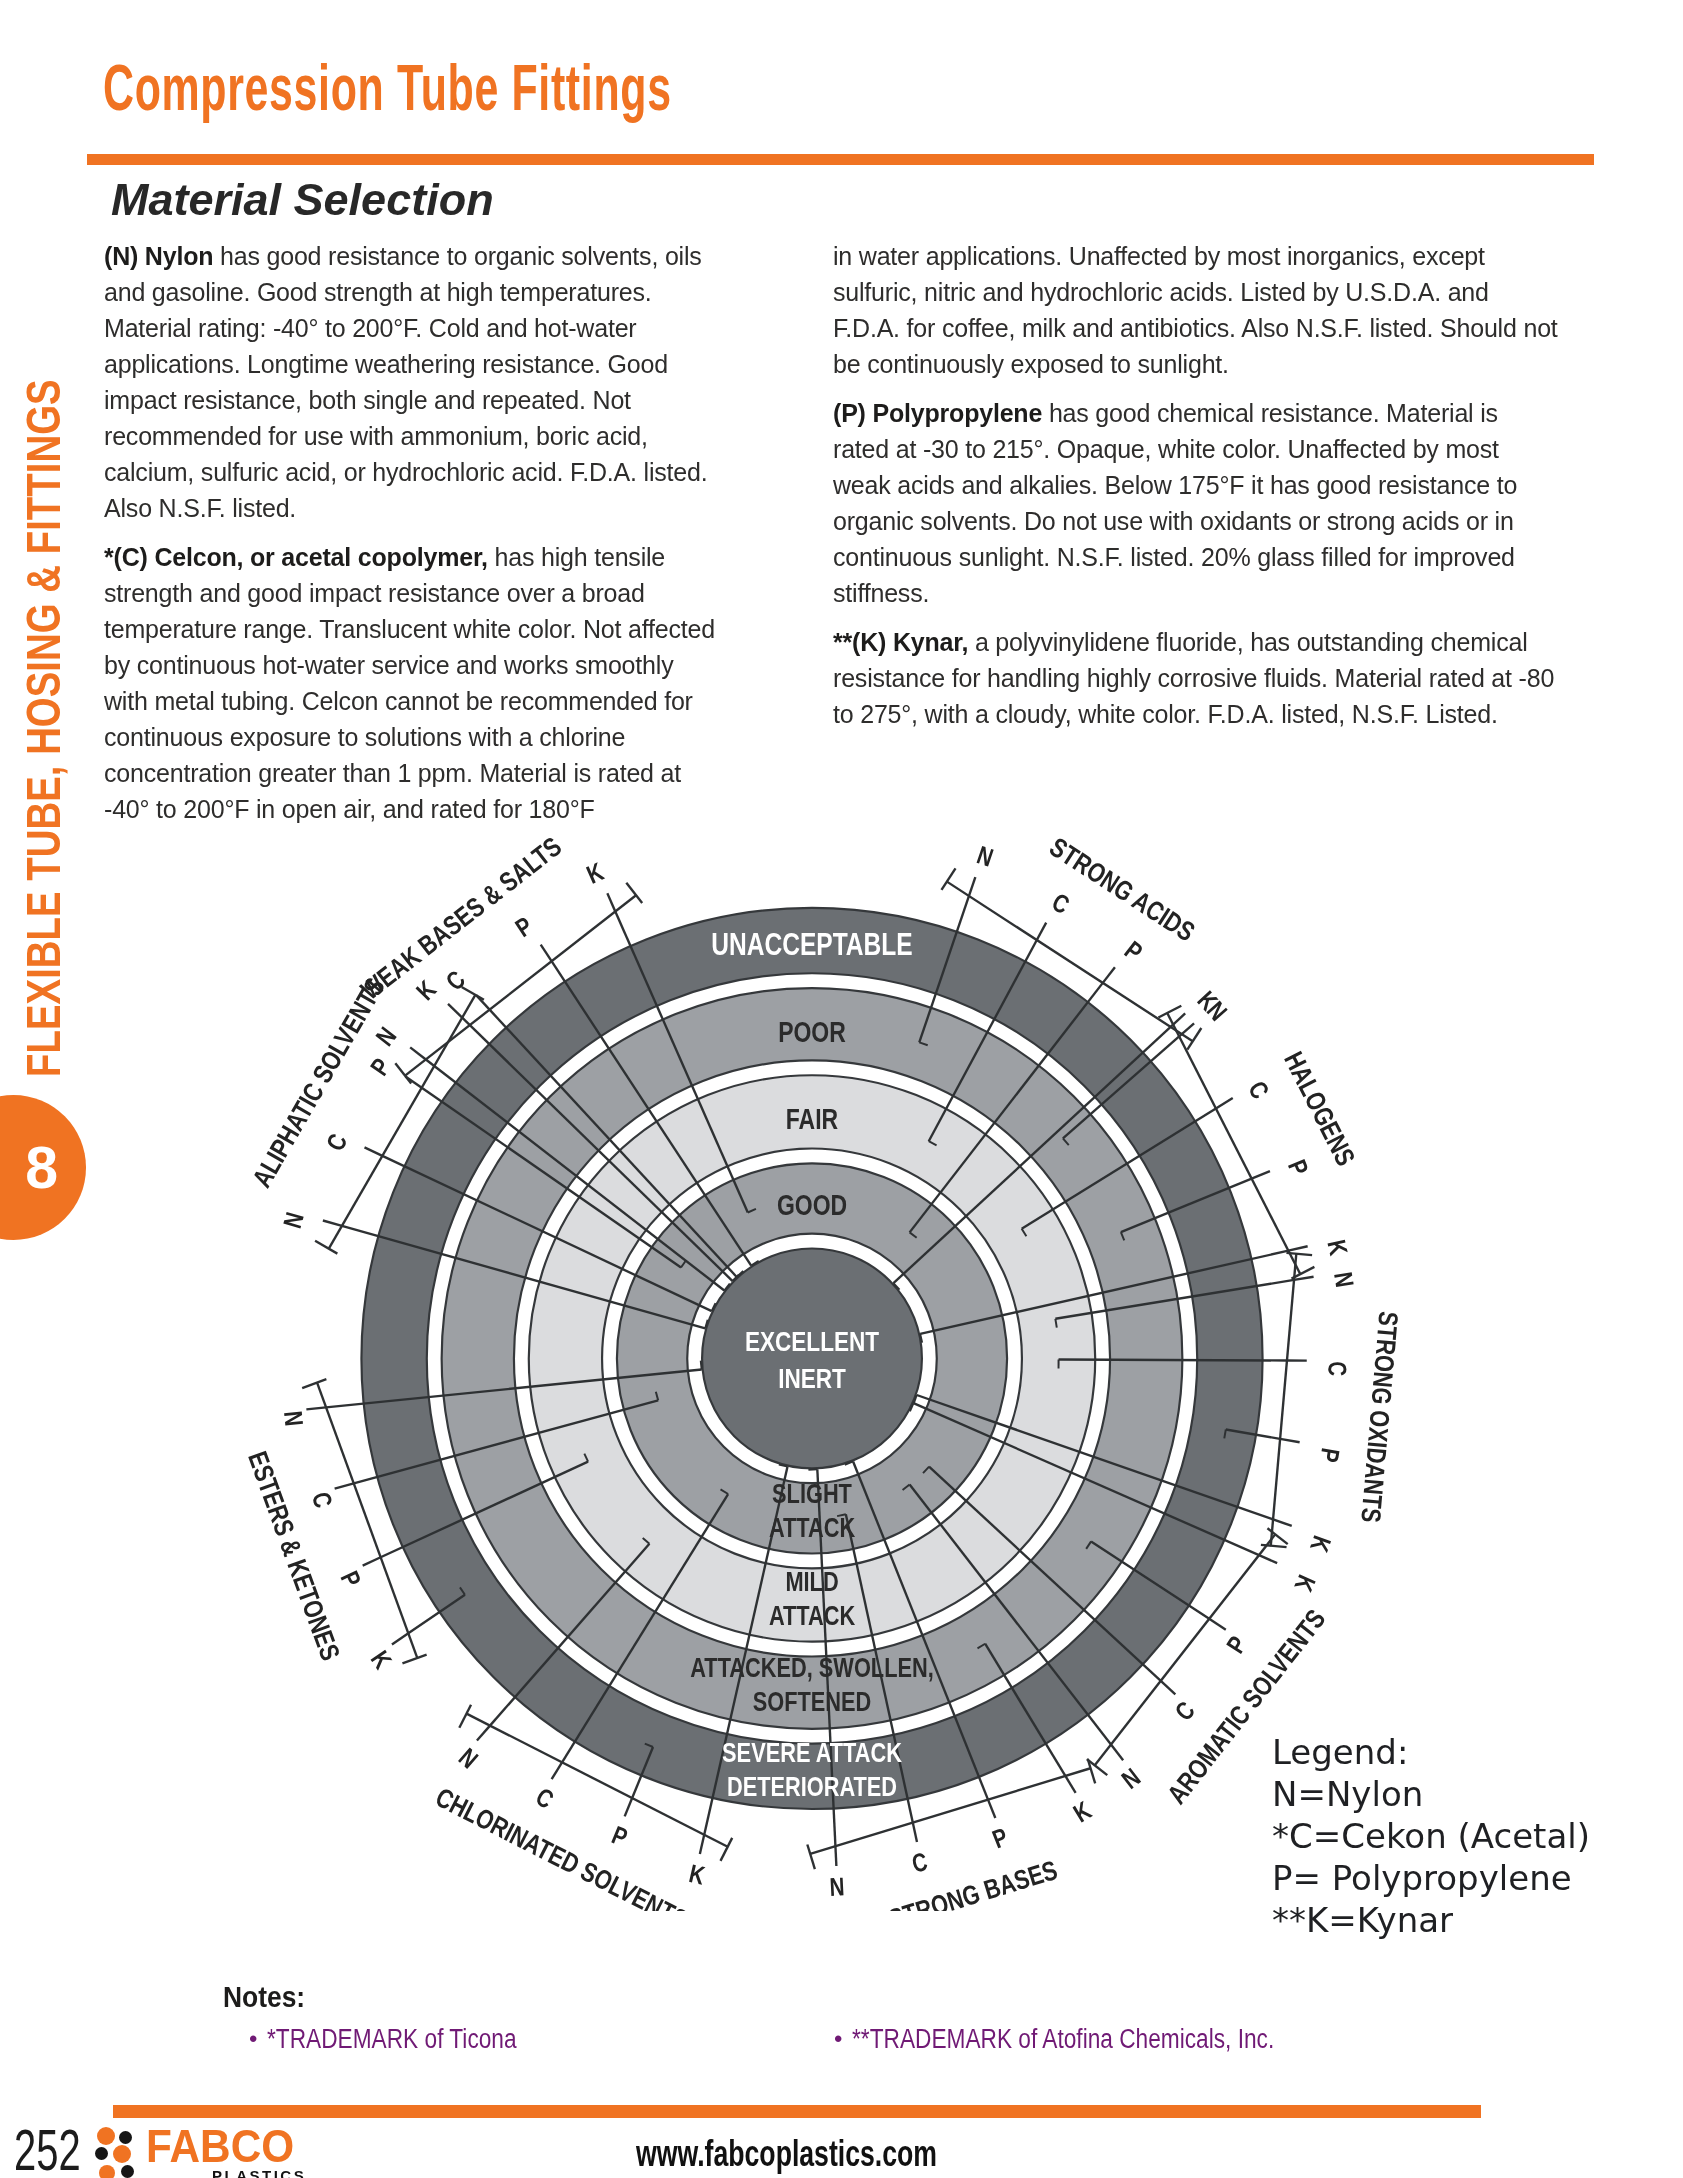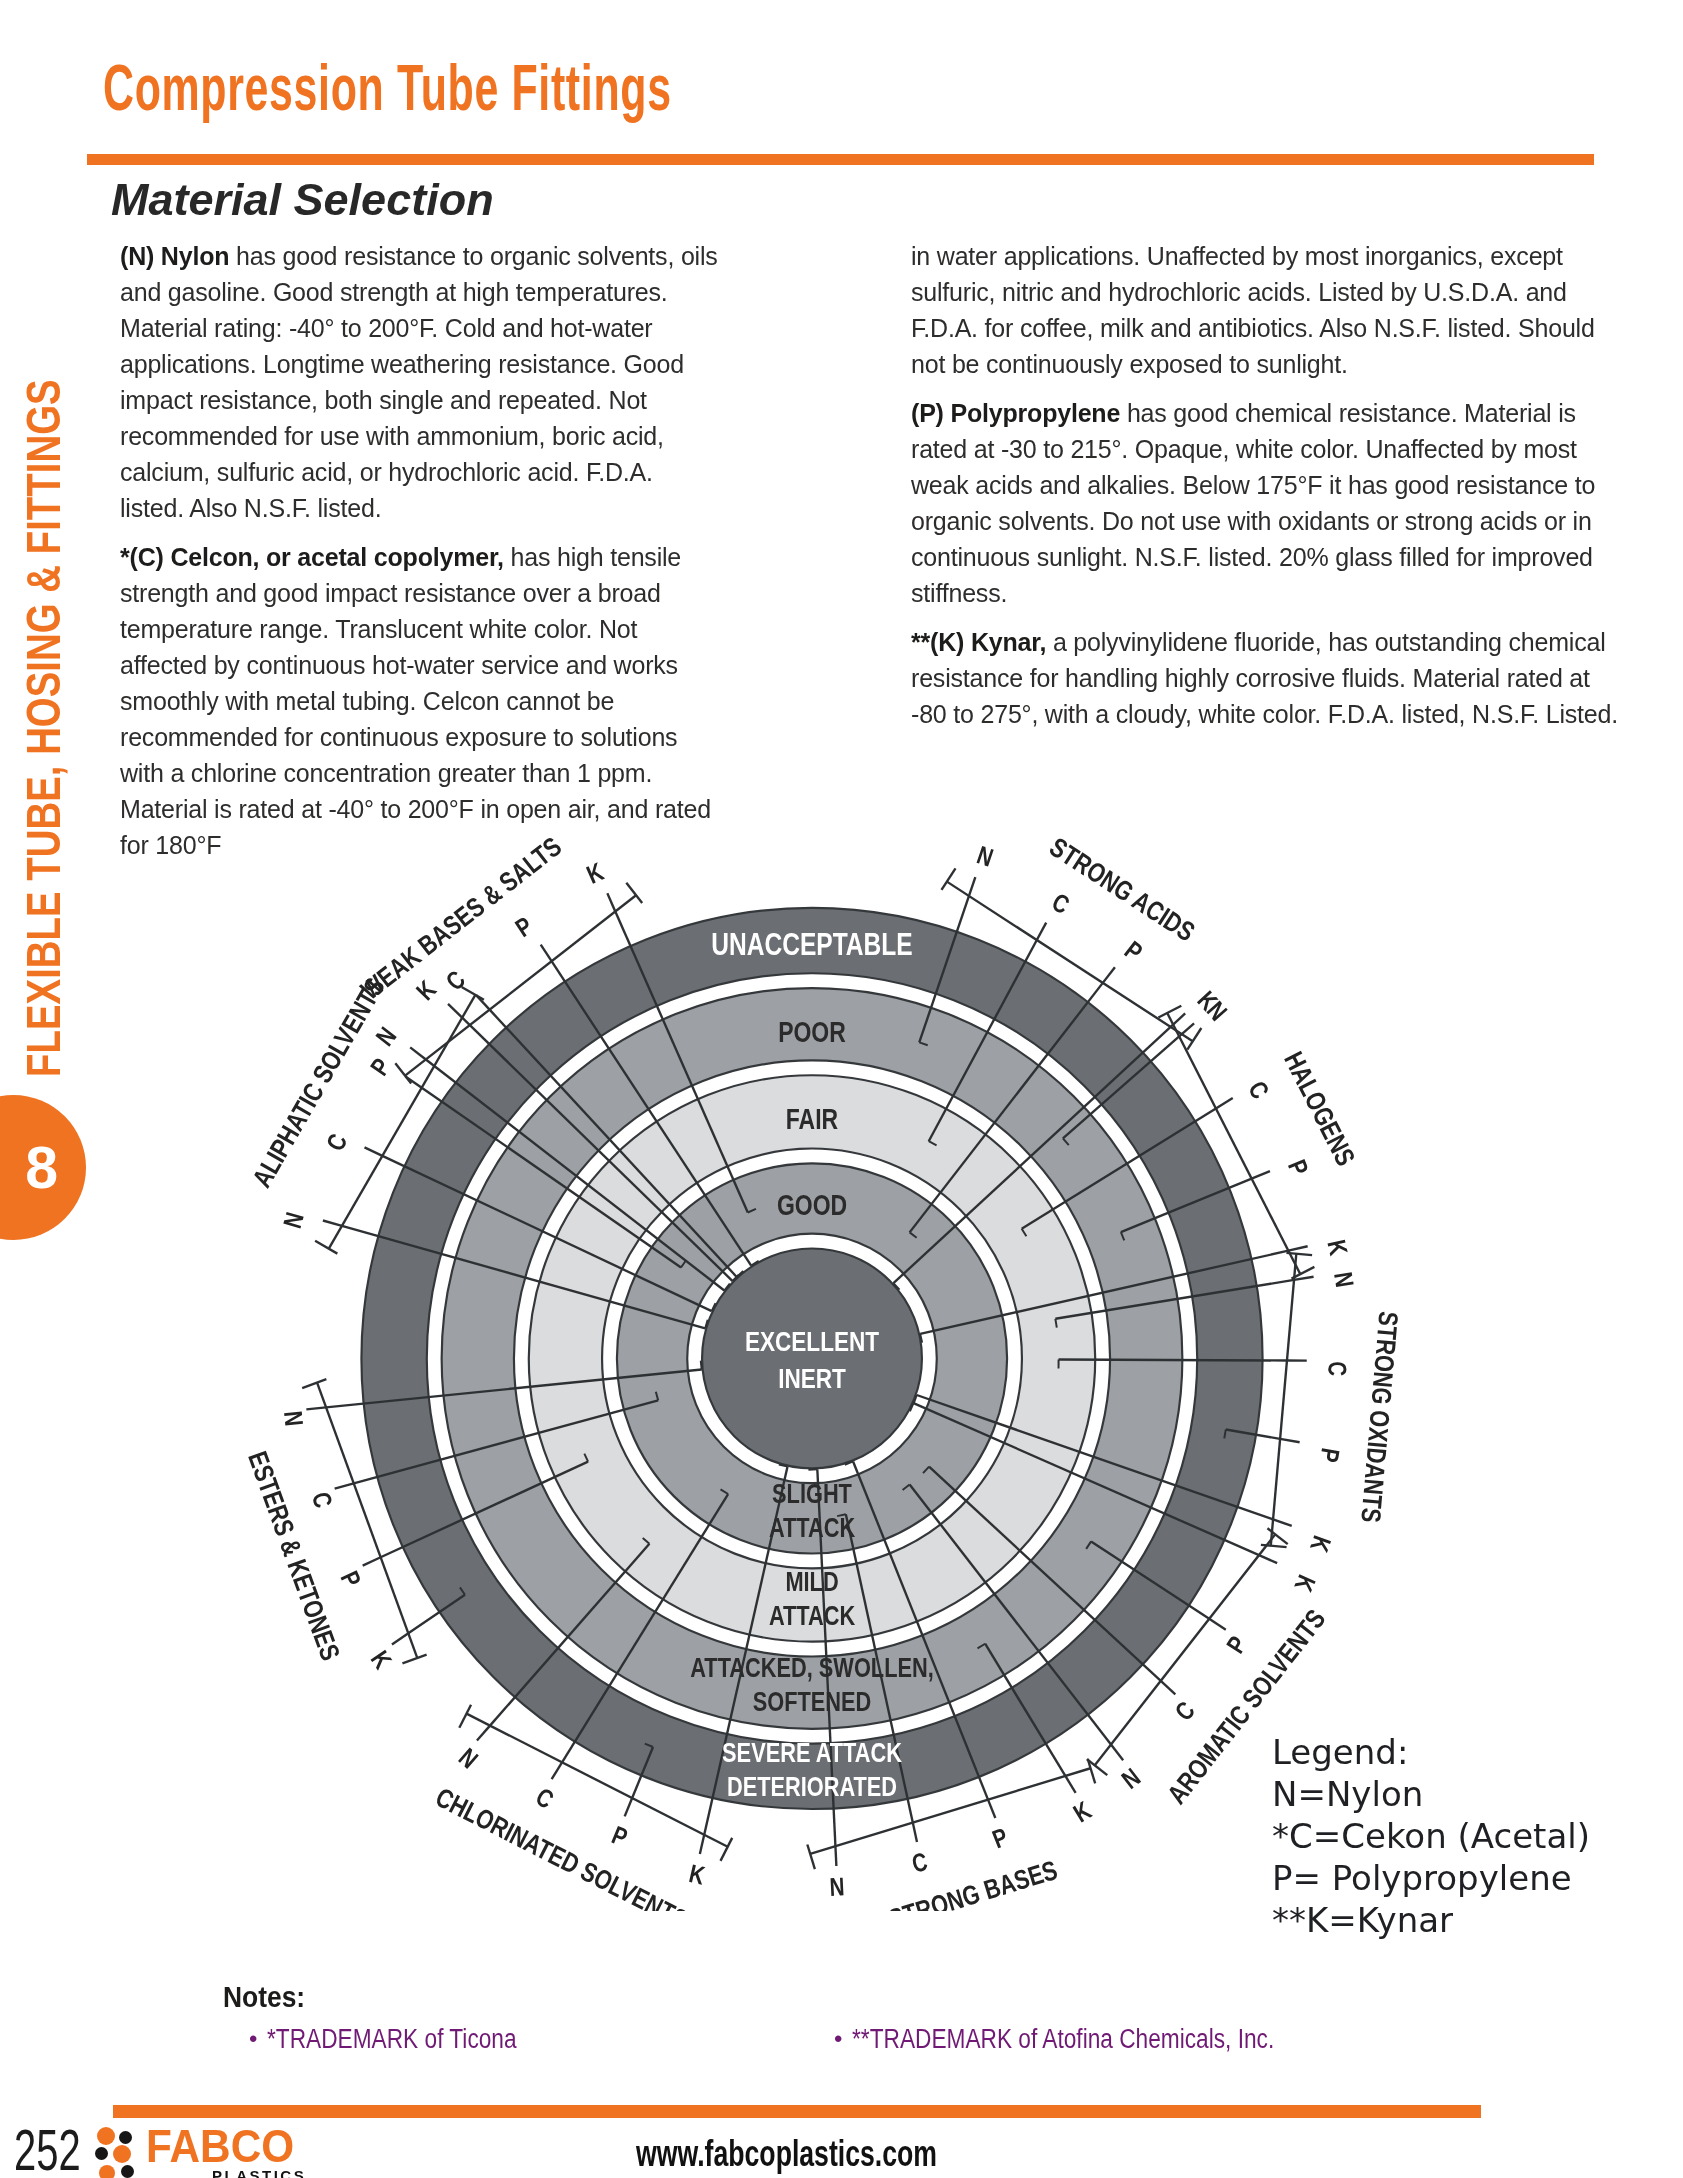--- a/index.html
+++ b/index.html
@@ -11,22 +11,22 @@
   
   .page-title{
     left:103px;top:50px;font-size:65px;font-weight:700;color:#F07322;
     transform:scaleX(0.66);transform-origin:left top;white-space:nowrap;letter-spacing:1px;
   }
   .top-rule{left:87px;top:154px;width:1507px;height:11px;background:#F07322;}
   .section-title{left:111px;top:174px;font-size:45px;font-weight:700;font-style:italic;color:#282828;}
   
   .col{top:238px;font-size:25px;line-height:36px;letter-spacing:-0.2px;color:#2e2d2c;}
   .col1{left:104px;width:614px;}
-  .col2{left:895px;width:725px;}
-  .col p{margin:0 0 13px 16px;}
+  .col2{left:833px;width:725px;}
+  .col p{margin:0 0 13px 0;}
   .lead{font-weight:700;color:#1d1c1b;}
   
   .sidebar-wrap{left:16px;top:1077px;transform:rotate(-90deg);transform-origin:0 0;white-space:nowrap;}
   .sidebar-inner{display:inline-block;font-size:48px;font-weight:800;color:#F07322;
     transform:scaleX(0.80);transform-origin:left top;letter-spacing:0px;}
   .tab-circle{
     left:-59px;top:1095px;width:145px;height:145px;border-radius:50%;background:#F07322;
     display:flex;align-items:center;justify-content:flex-end;padding-right:28px;box-sizing:border-box;
   }
   .tab-circle span{color:#fff;font-size:59px;font-weight:700;}

